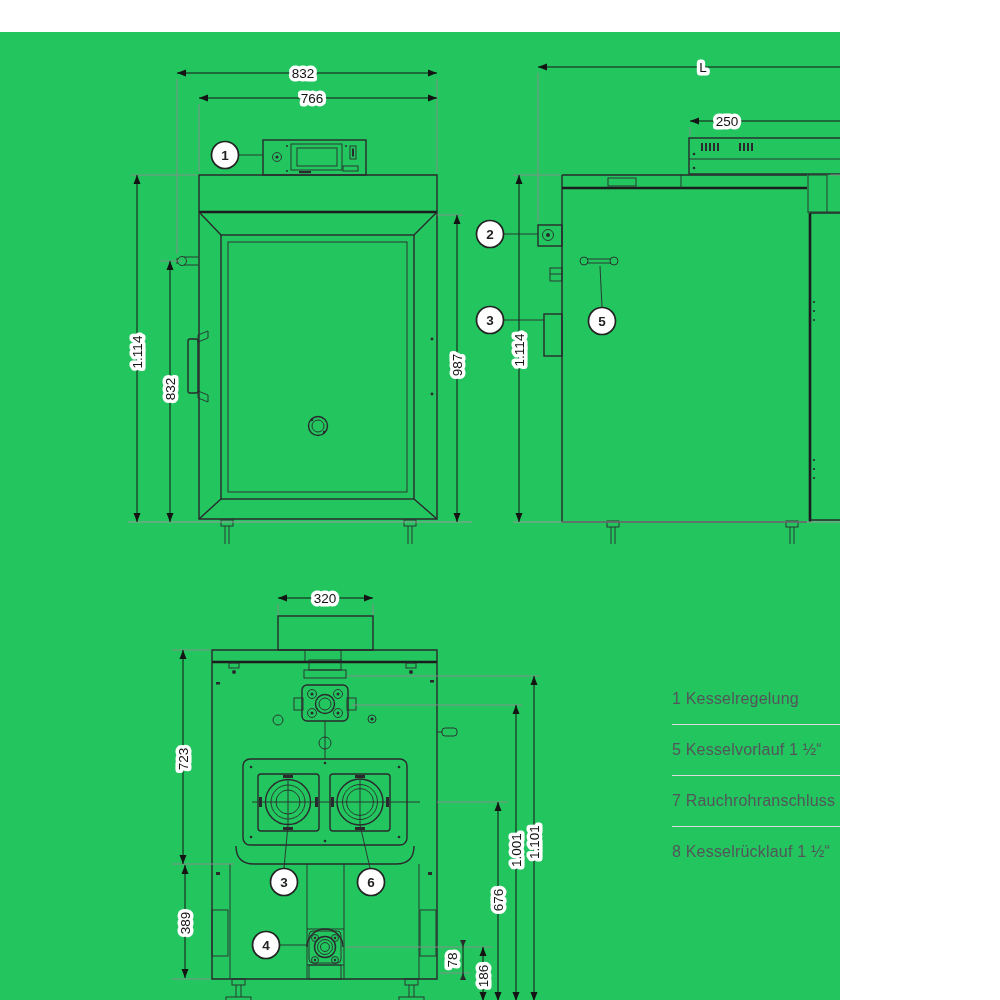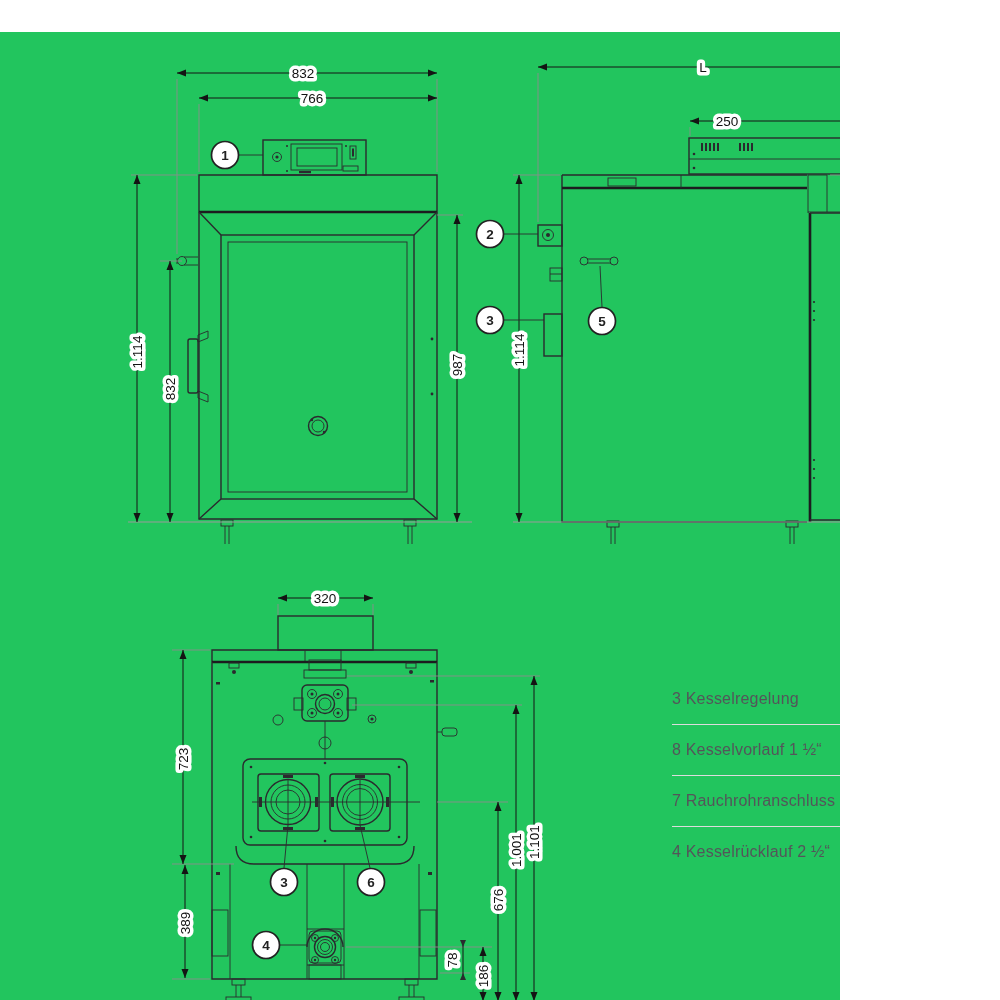--- a/index.html
+++ b/index.html
@@ -425,25 +425,25 @@
     <g>
       <line class="thin" x1="279.5" y1="913" x2="307" y2="913"></line>
       <circle class="co" cx="266" cy="913" r="13.5"></circle>
       <text class="cn" x="266" y="917.8">4</text>
     </g>
   </g>
 </svg>
 
 <div class="legend">
   <div class="legend-item">
-    <span>3 Kesselregelung</span>
+    <span>1 Kesselregelung</span>
   </div>
   <div class="legend-item">
-    <span>8 Kesselvorlauf 1 ½“</span>
+    <span>5 Kesselvorlauf 1 ½“</span>
   </div>
   <div class="legend-item">
     <span>7 Rauchrohranschluss</span>
   </div>
   <div class="legend-item">
-    <span>4 Kesselrücklauf 2 ½“</span>
+    <span>8 Kesselrücklauf 1 ½“</span>
   </div>
 </div>
 </div>
 
 </body></html>

